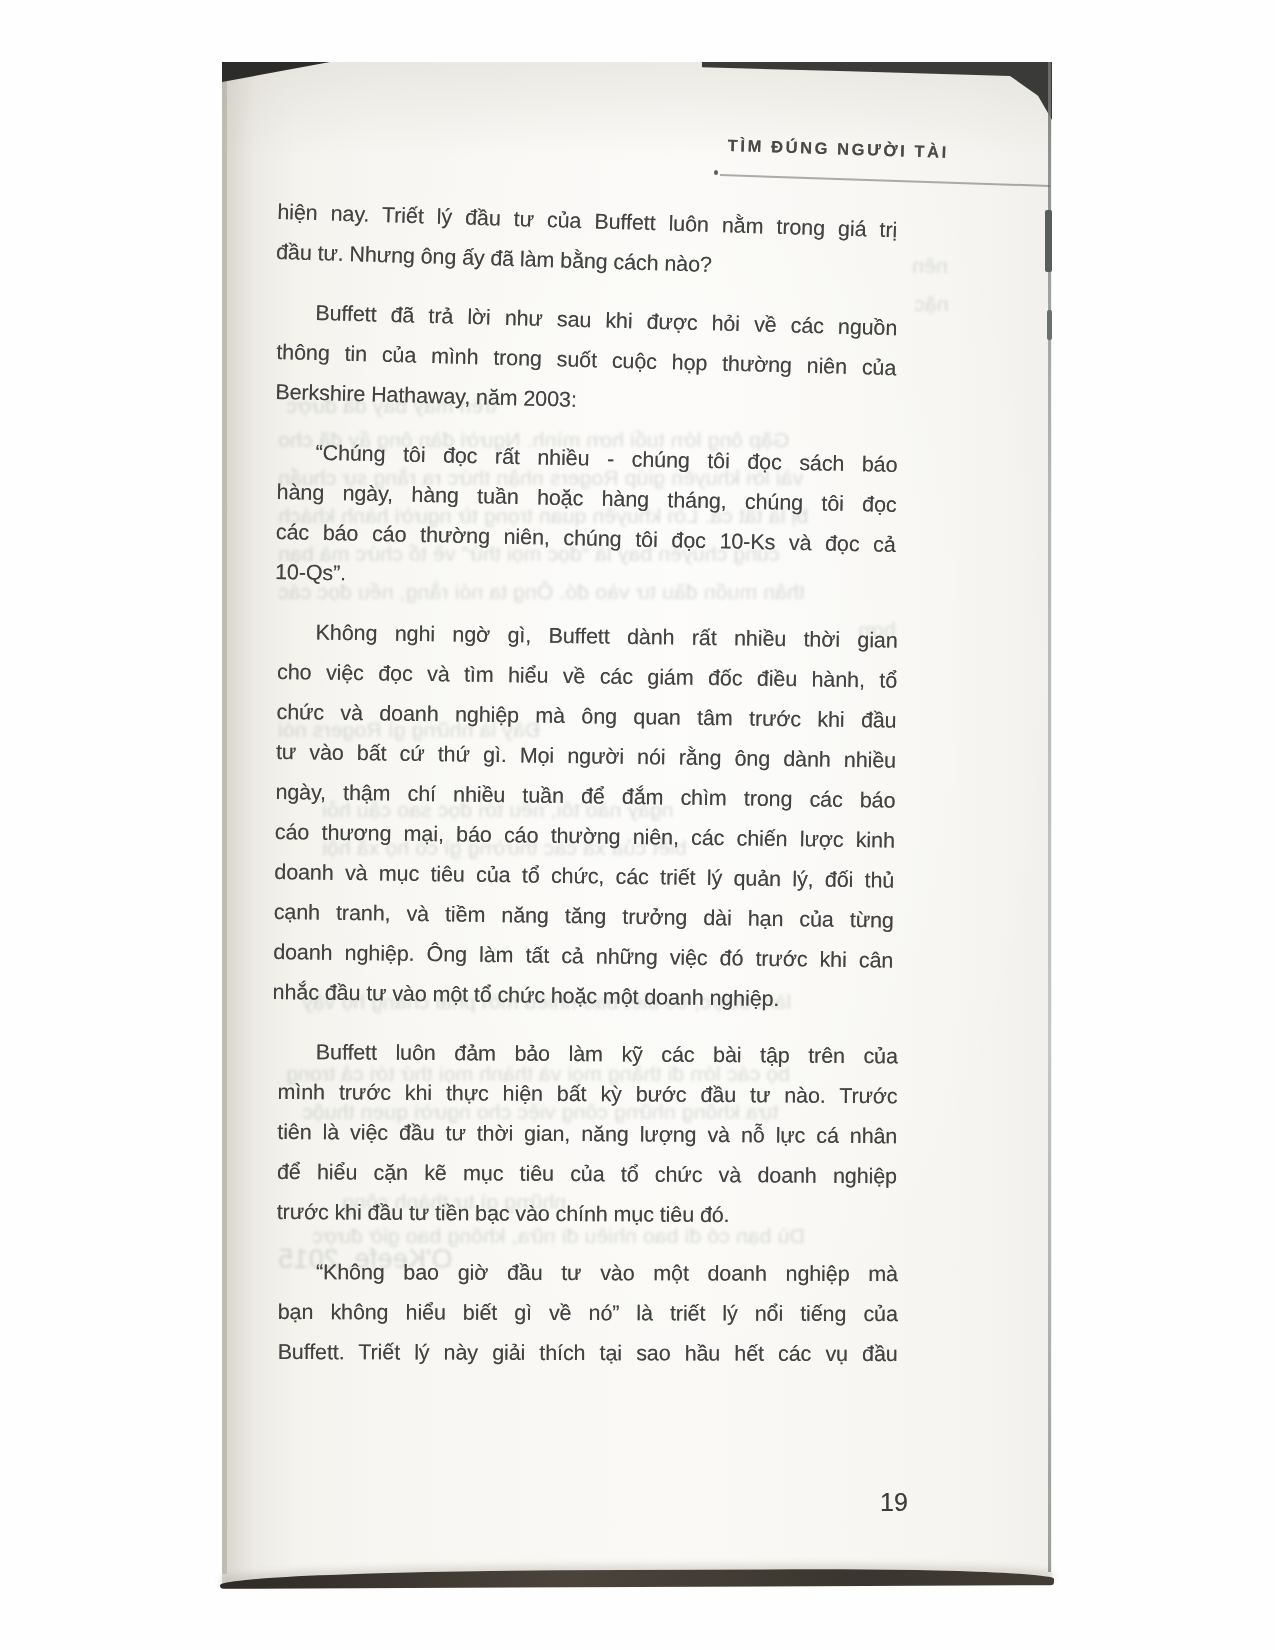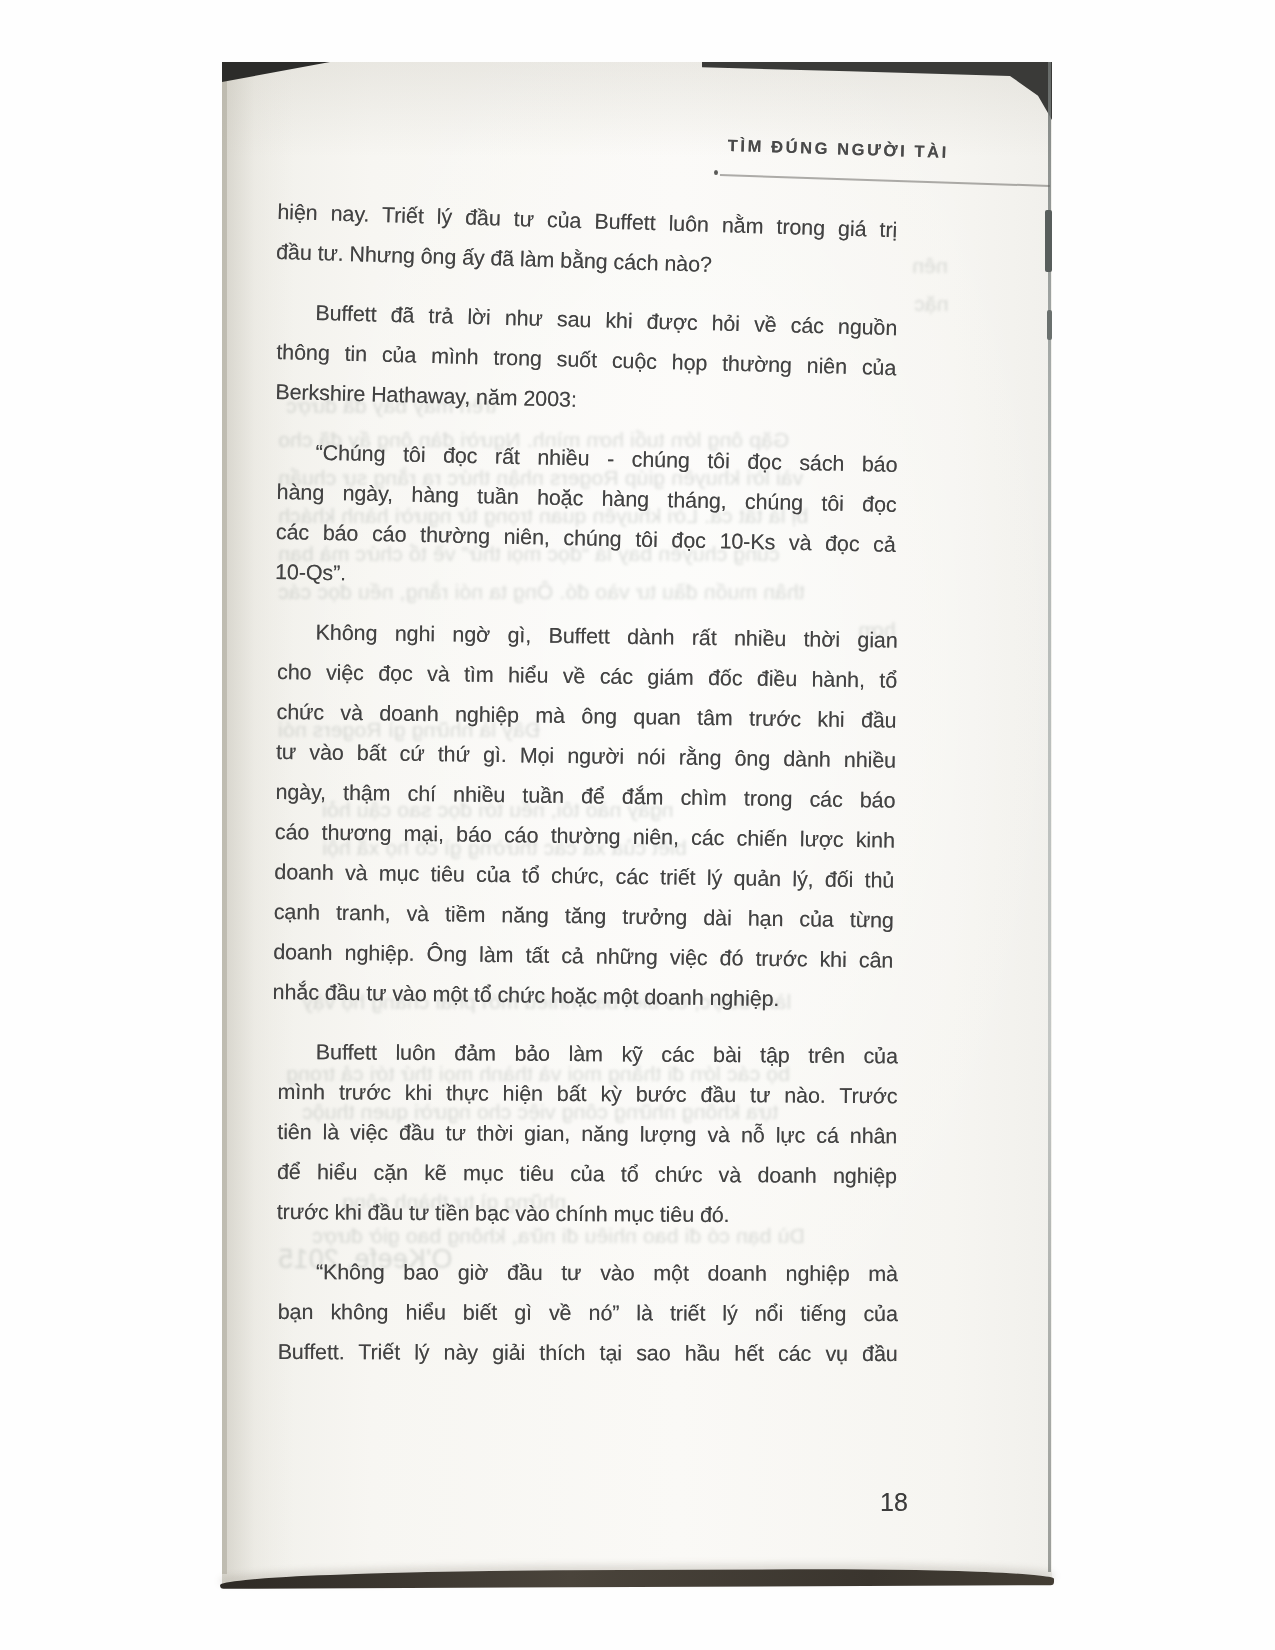--- a/index.html
+++ b/index.html
@@ -134,17 +134,17 @@
           <div class="line">để hiểu cặn kẽ mục tiêu của tổ chức và doanh nghiệp</div>
           <div class="line endleft">trước khi đầu tư tiền bạc vào chính mục tiêu đó.</div>
         </div>
         <div class="para p6">
           <div class="line first">“Không bao giờ đầu tư vào một doanh nghiệp mà</div>
           <div class="line">bạn không hiểu biết gì về nó” là triết lý nổi tiếng của</div>
           <div class="line">Buffett. Triết lý này giải thích tại sao hầu hết các vụ đầu</div>
         </div>
       </div>
 
-    <div class="pagenum">18</div>
+    <div class="pagenum">19</div>
 
     <div class="edge-bottom"></div>
   </div>
 </div>
 
 </body></html>

